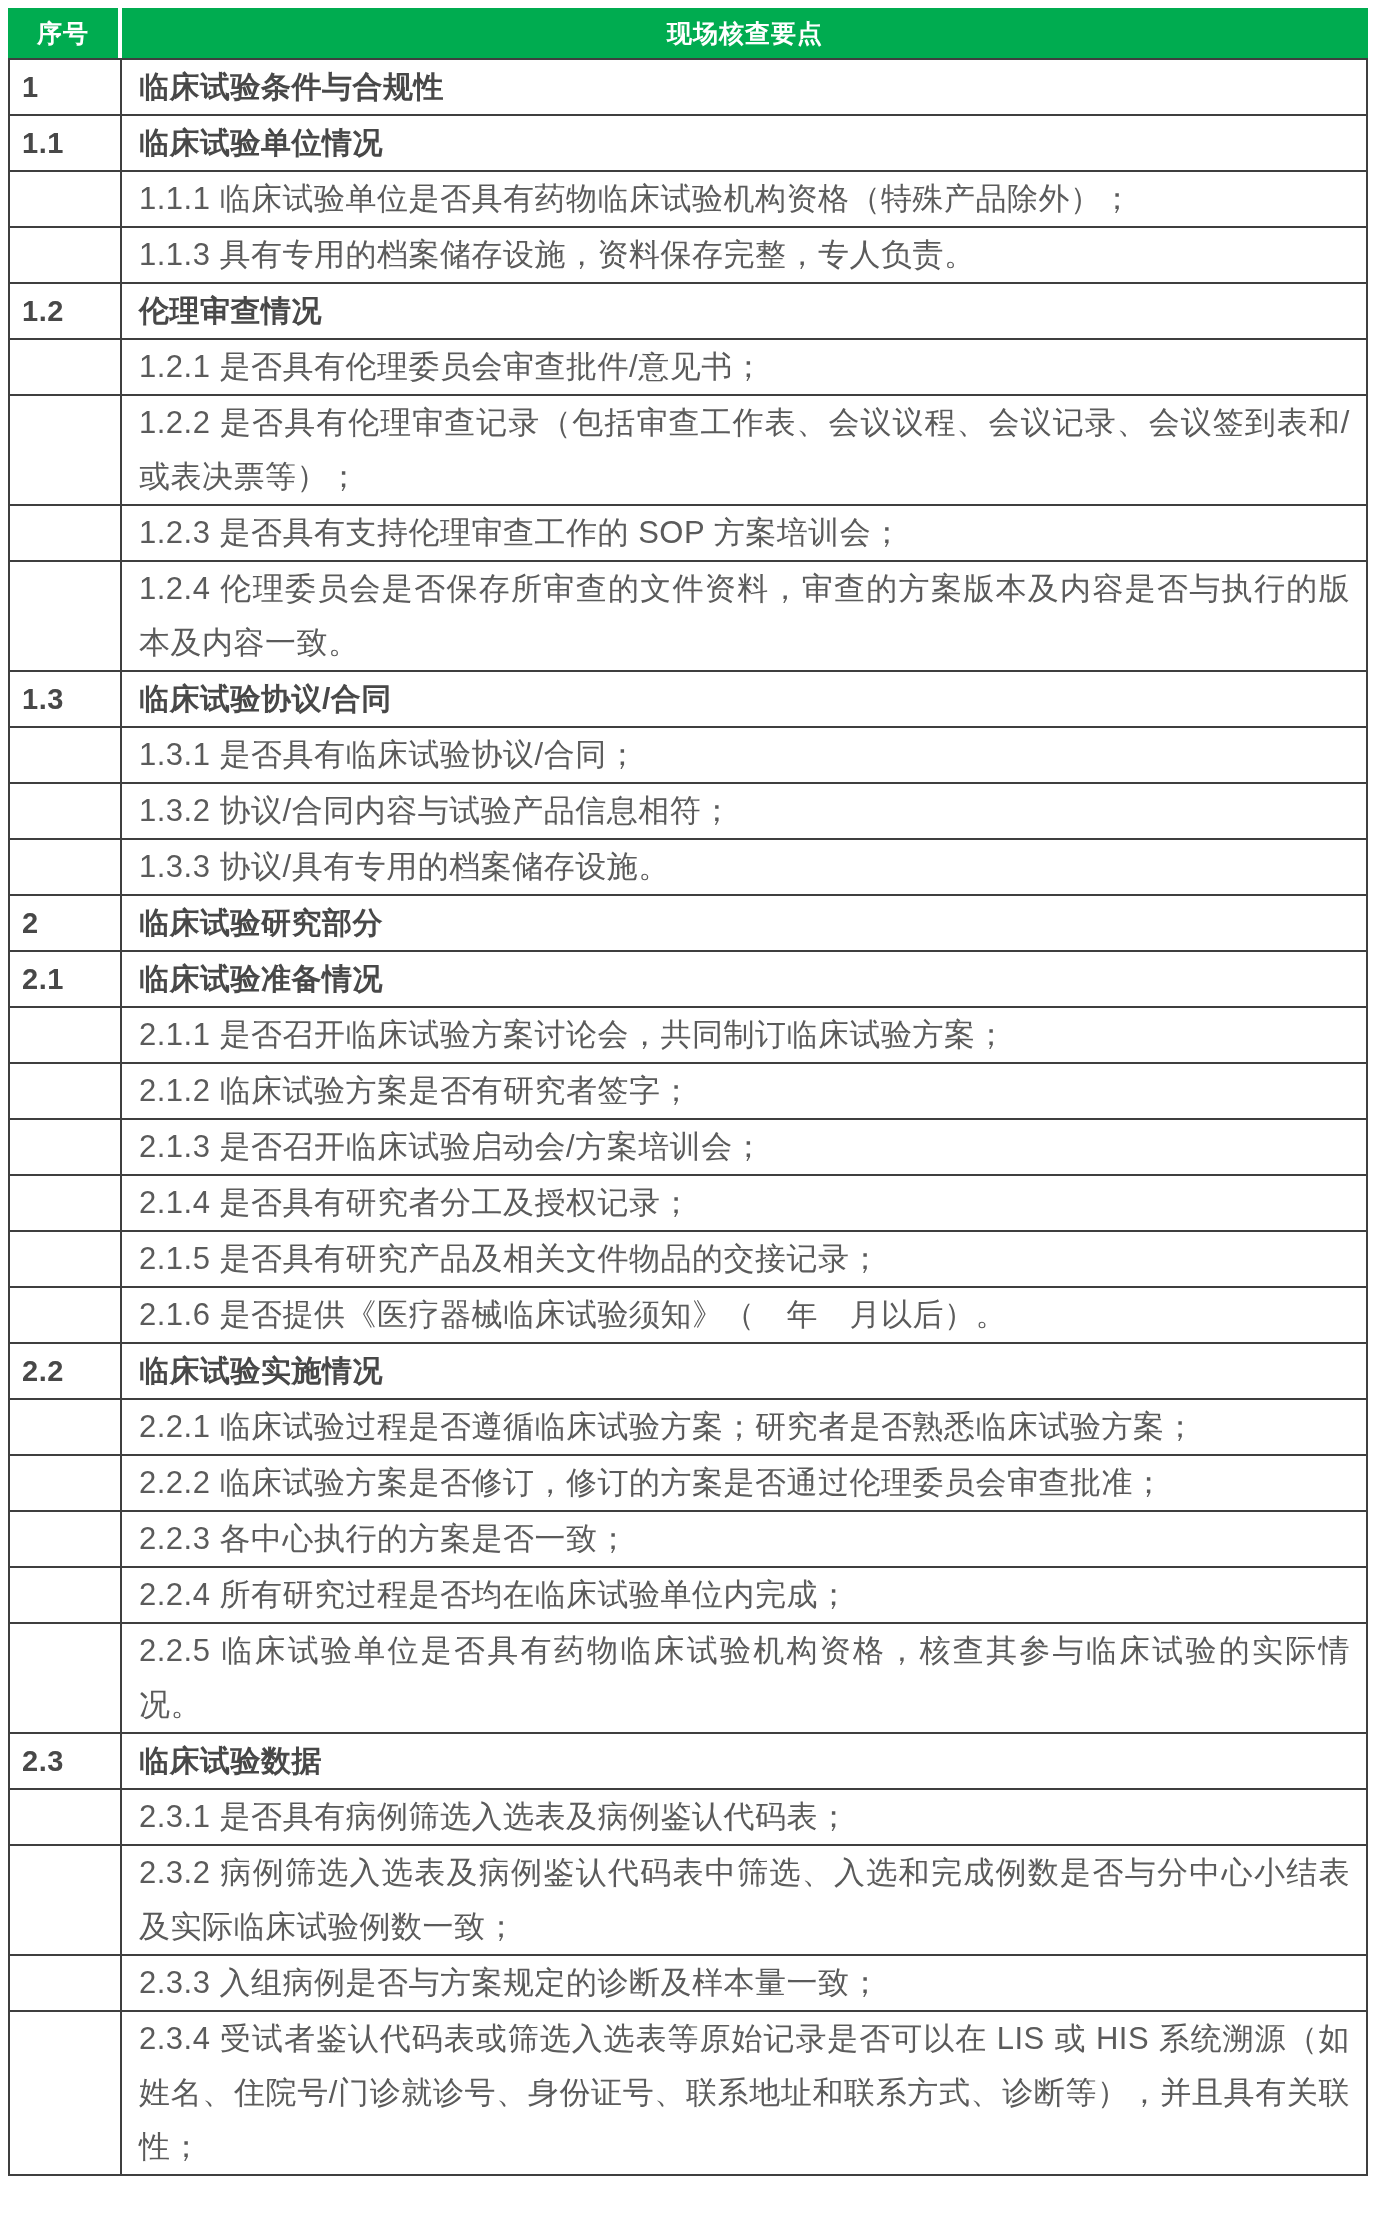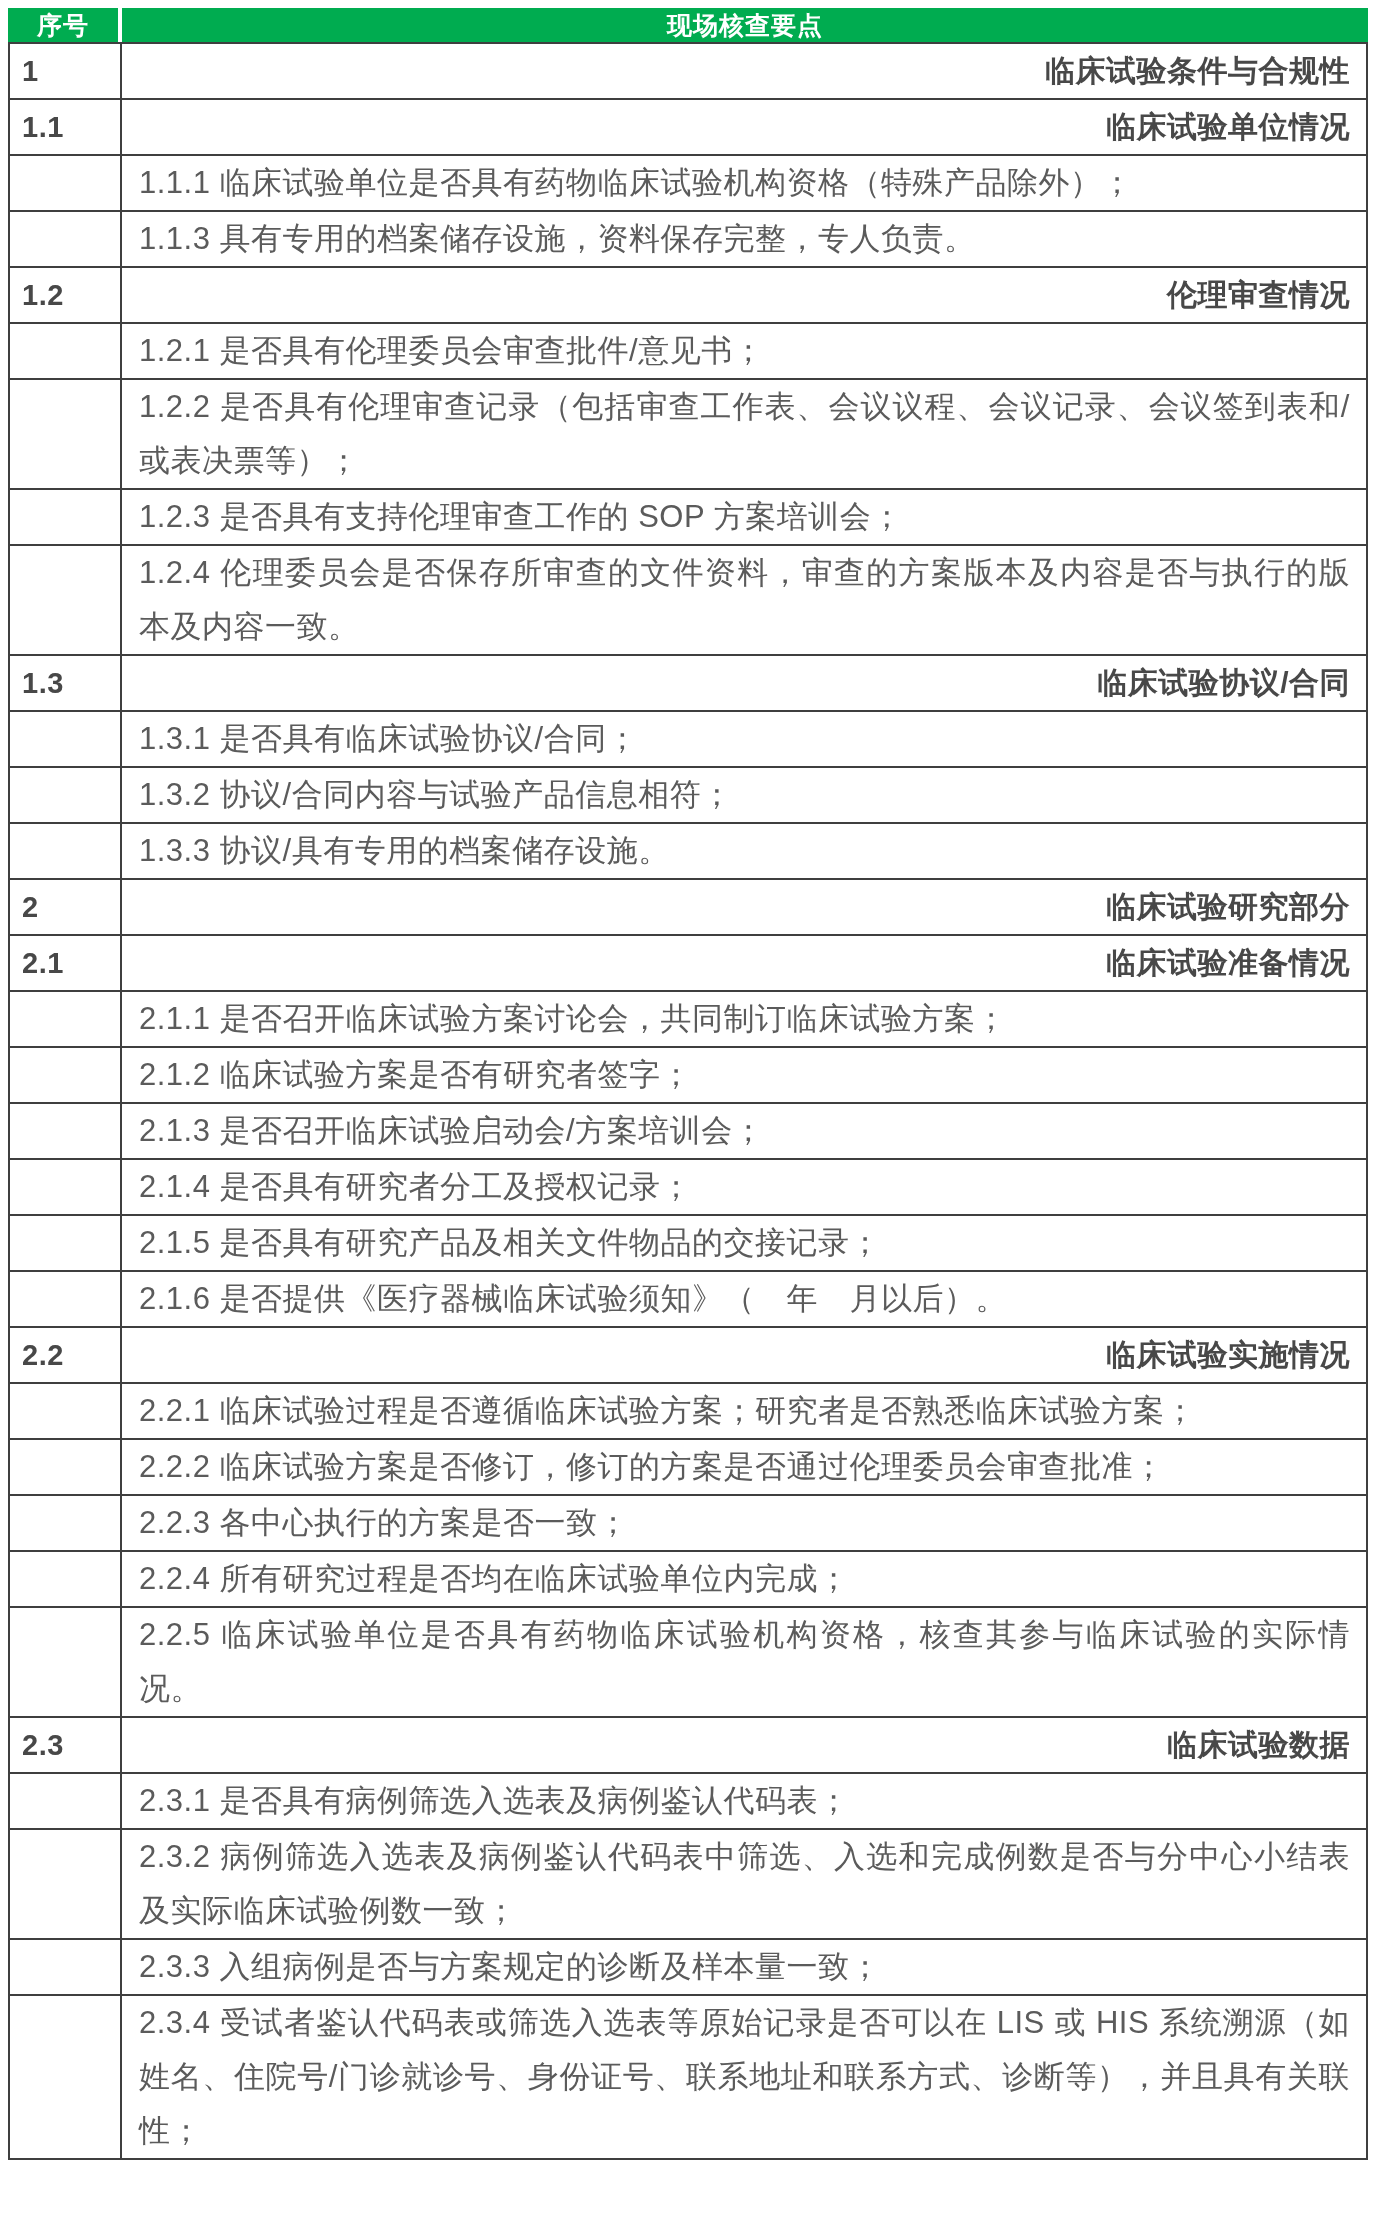--- a/index.html
+++ b/index.html
@@ -25,21 +25,21 @@
     border-collapse:separate;
     border-spacing:0;
     table-layout:fixed;
   }
   col.c-num{width:114px;}
   thead th{
     background:var(--green);
     color:var(--header-text);
     font-weight:bold;
     font-size:25px;
-    height:34px;
+    height:50px;
     padding:0;
     text-align:center;
     vertical-align:middle;
     letter-spacing:1px;
     border:none;
   }
   thead th.h-num{border-right:4px solid #ffffff;}
   tbody td{
     font-size:31px;
     line-height:54px;
@@ -59,21 +59,21 @@
     padding-left:12px;
     font-size:29px;
   }
   tbody td.content{
     text-align:justify;
   }
   tbody tr.section td.content{
     font-weight:bold;
     color:var(--bold-text);
     font-size:30px;
-    text-align:right;
+    text-align:left;
   }
 </style>
 </head>
 <body>
 
 <div class="page">
   <table class="checklist">
     <colgroup>
       <col class="c-num">
       <col class="c-content">

